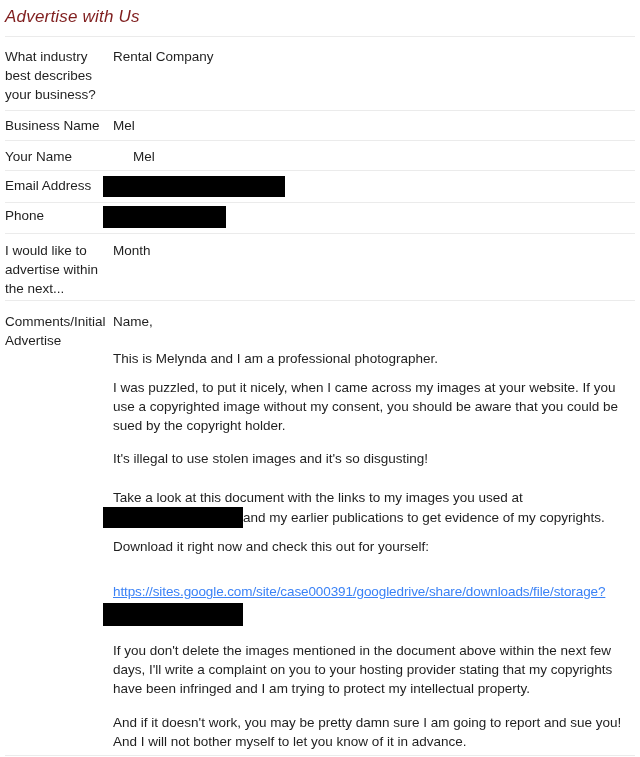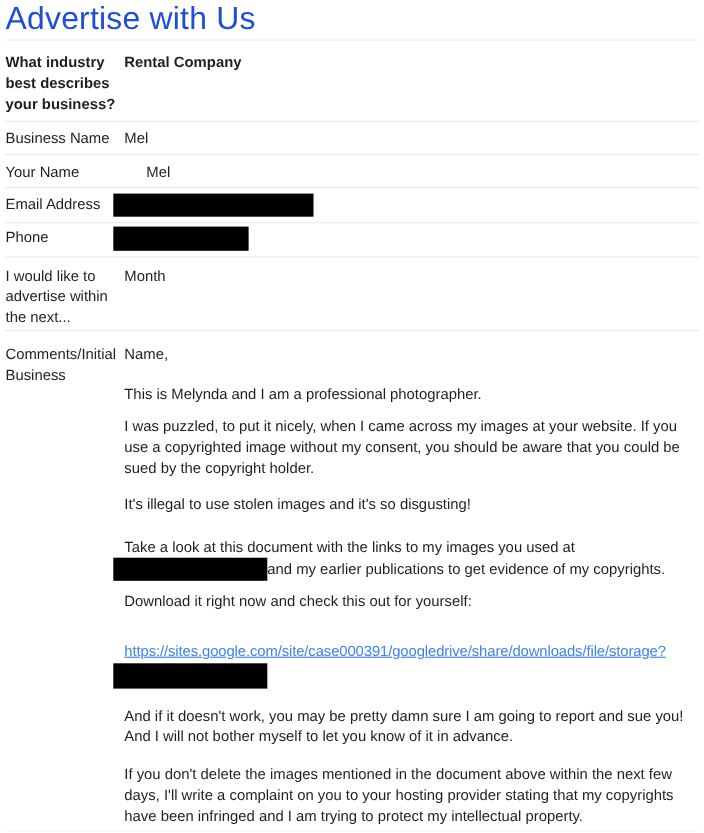--- a/index.html
+++ b/index.html
@@ -9,38 +9,39 @@
     font-family: "Liberation Sans", sans-serif;
     color: #1f1f1f;
     font-size: 13.5px;
     line-height: 19px;
   }
   .page { width: 630px; margin-left: 5px; padding-top: 4px; }
 
   
   .header { border-bottom: 1px solid #ebebeb; padding-bottom: 6px; }
   .header h1 {
-    font-size: 29px;
+    font-size: 17px;
     line-height: 26px;
     font-weight: 500;
-    color: #1d4ed8;
+    color: #7f1d1d;
     letter-spacing: 0.2px;
+    font-style: italic;
   }
 
   
   .row {
     display: flex;
     align-items: flex-start;
     border-bottom: 1px solid #ebebeb;
   }
   .label { width: 108px; flex: 0 0 108px; }
   .value { flex: 1 1 auto; min-width: 0; }
   .line { white-space: nowrap; }
 
-  #rows .row:nth-child(1) { padding: 10px 0 6px; font-weight: bold; }
+  #rows .row:nth-child(1) { padding: 10px 0 6px; }
   #rows .row:nth-child(2) { padding: 5px 0 5px; }
   #rows .row:nth-child(3) { padding: 6px 0 4px; gap: 20px; }
   #rows .row:nth-child(4) { padding: 5px 0 5px; }
   #rows .row:nth-child(5) { padding: 3px 0 5px; }
   #rows .row:nth-child(6) { padding: 7px 0 2px; }
   .comments-row { padding: 11px 0 4px; }
 
   
   .redaction { background: #000; display: block; }
   .value > .redaction { margin-left: -10px; }
@@ -124,21 +125,21 @@
         </div>
         <div class="value">
           <div class="line">Month</div>
         </div>
       </div>
     </div>
 
   <div class="row comments-row">
     <div class="label" id="comments-label">
         <div class="line">Comments/Initial</div>
-        <div class="line">Business</div>
+        <div class="line">Advertise</div>
       </div>
     <div class="value">
       <div class="line">Name,</div>
       <div id="comment-blocks">
           <div class="cblock b0">
             <div class="line">This is Melynda and I am a professional photographer.</div>
           </div>
           <div class="cblock b1">
             <div class="line">I was puzzled, to put it nicely, when I came across my images at your website. If you</div>
             <div class="line">use a copyrighted image without my consent, you should be aware that you could be</div>
@@ -154,25 +155,25 @@
               <span>and my earlier publications to get evidence of my copyrights.</span>
             </div>
           </div>
           <div class="cblock b4">
             <div class="line">Download it right now and check this out for yourself:</div>
           </div>
           <div class="cblock b5">
             <div class="link-line"><a href="#">https://sites.google.com/site/case000391/googledrive/share/downloads/file/storage?</a></div>
             <span class="redaction" style="width: 140px; height: 23px; margin-left: -10px; margin-top: 2px;"></span>
           </div>
-          <div class="cblock b7">
-            <div class="line">And if it doesn't work, you may be pretty damn sure I am going to report and sue you!</div>
-            <div class="line">And I will not bother myself to let you know of it in advance.</div>
-          </div>
           <div class="cblock b6">
             <div class="line">If you don't delete the images mentioned in the document above within the next few</div>
             <div class="line">days, I'll write a complaint on you to your hosting provider stating that my copyrights</div>
             <div class="line">have been infringed and I am trying to protect my intellectual property.</div>
+          </div>
+          <div class="cblock b7">
+            <div class="line">And if it doesn't work, you may be pretty damn sure I am going to report and sue you!</div>
+            <div class="line">And I will not bother myself to let you know of it in advance.</div>
           </div>
         </div>
     </div>
   </div>
 </div>
 
 </body></html>

